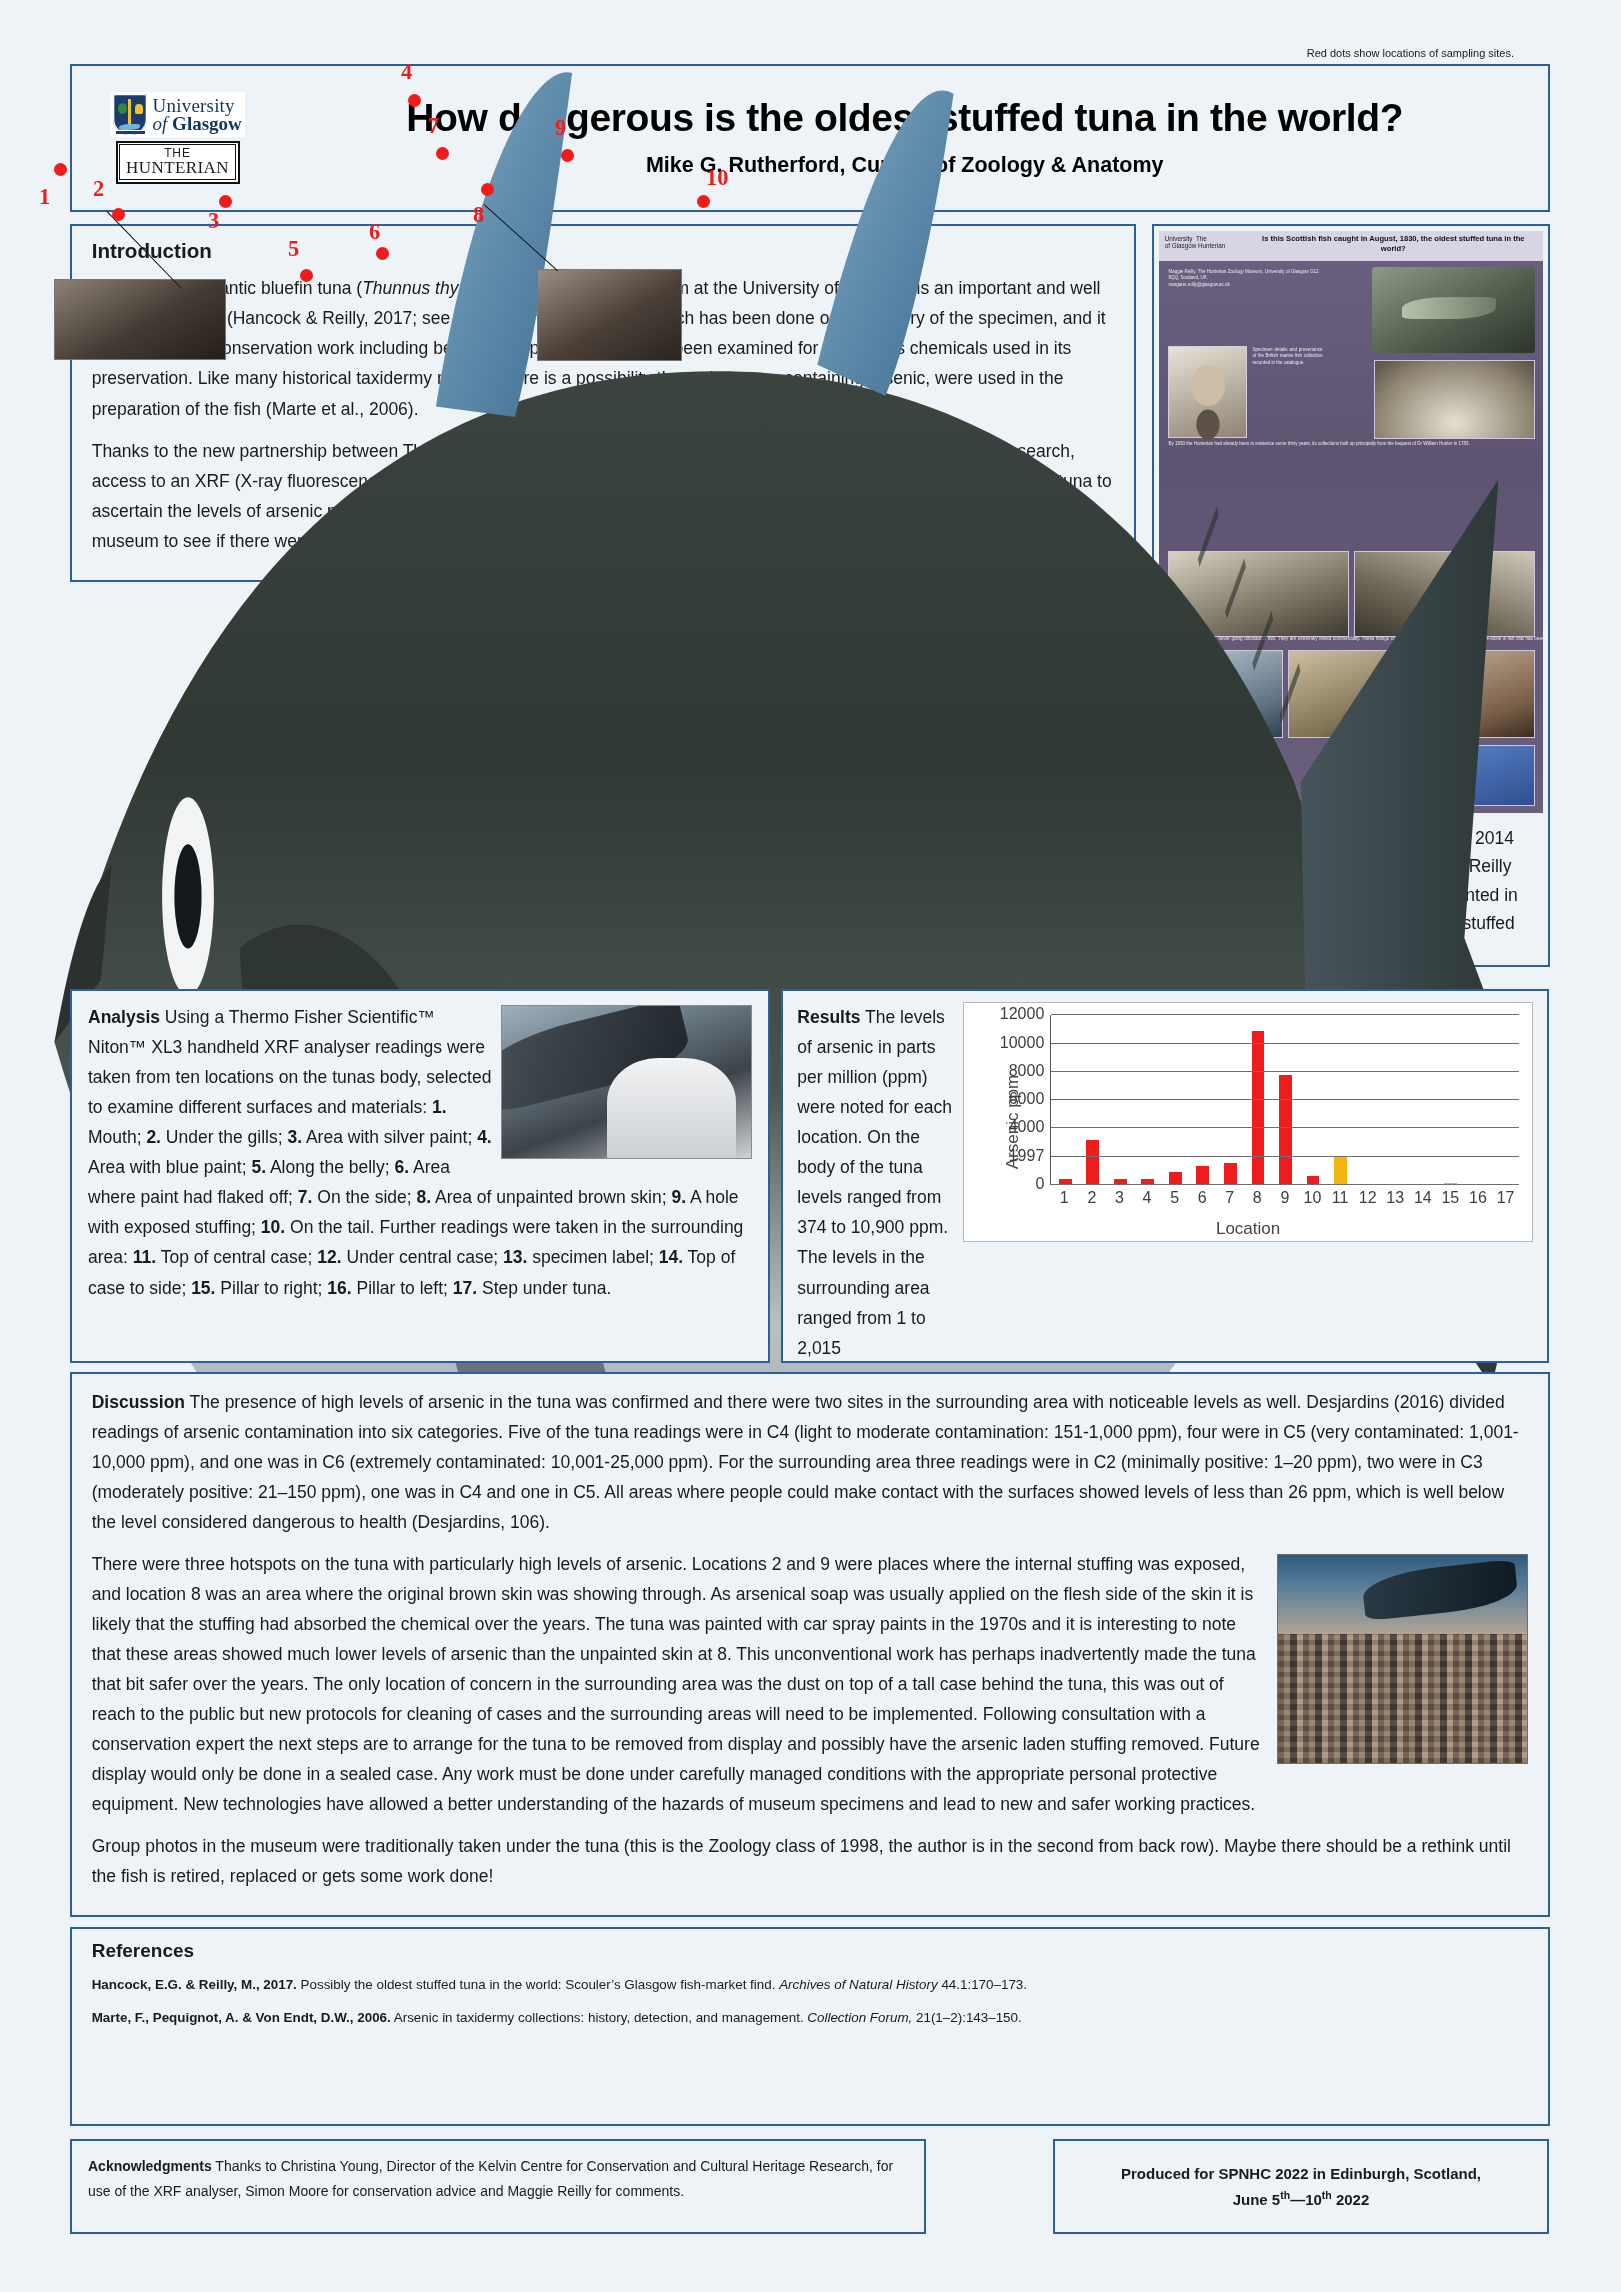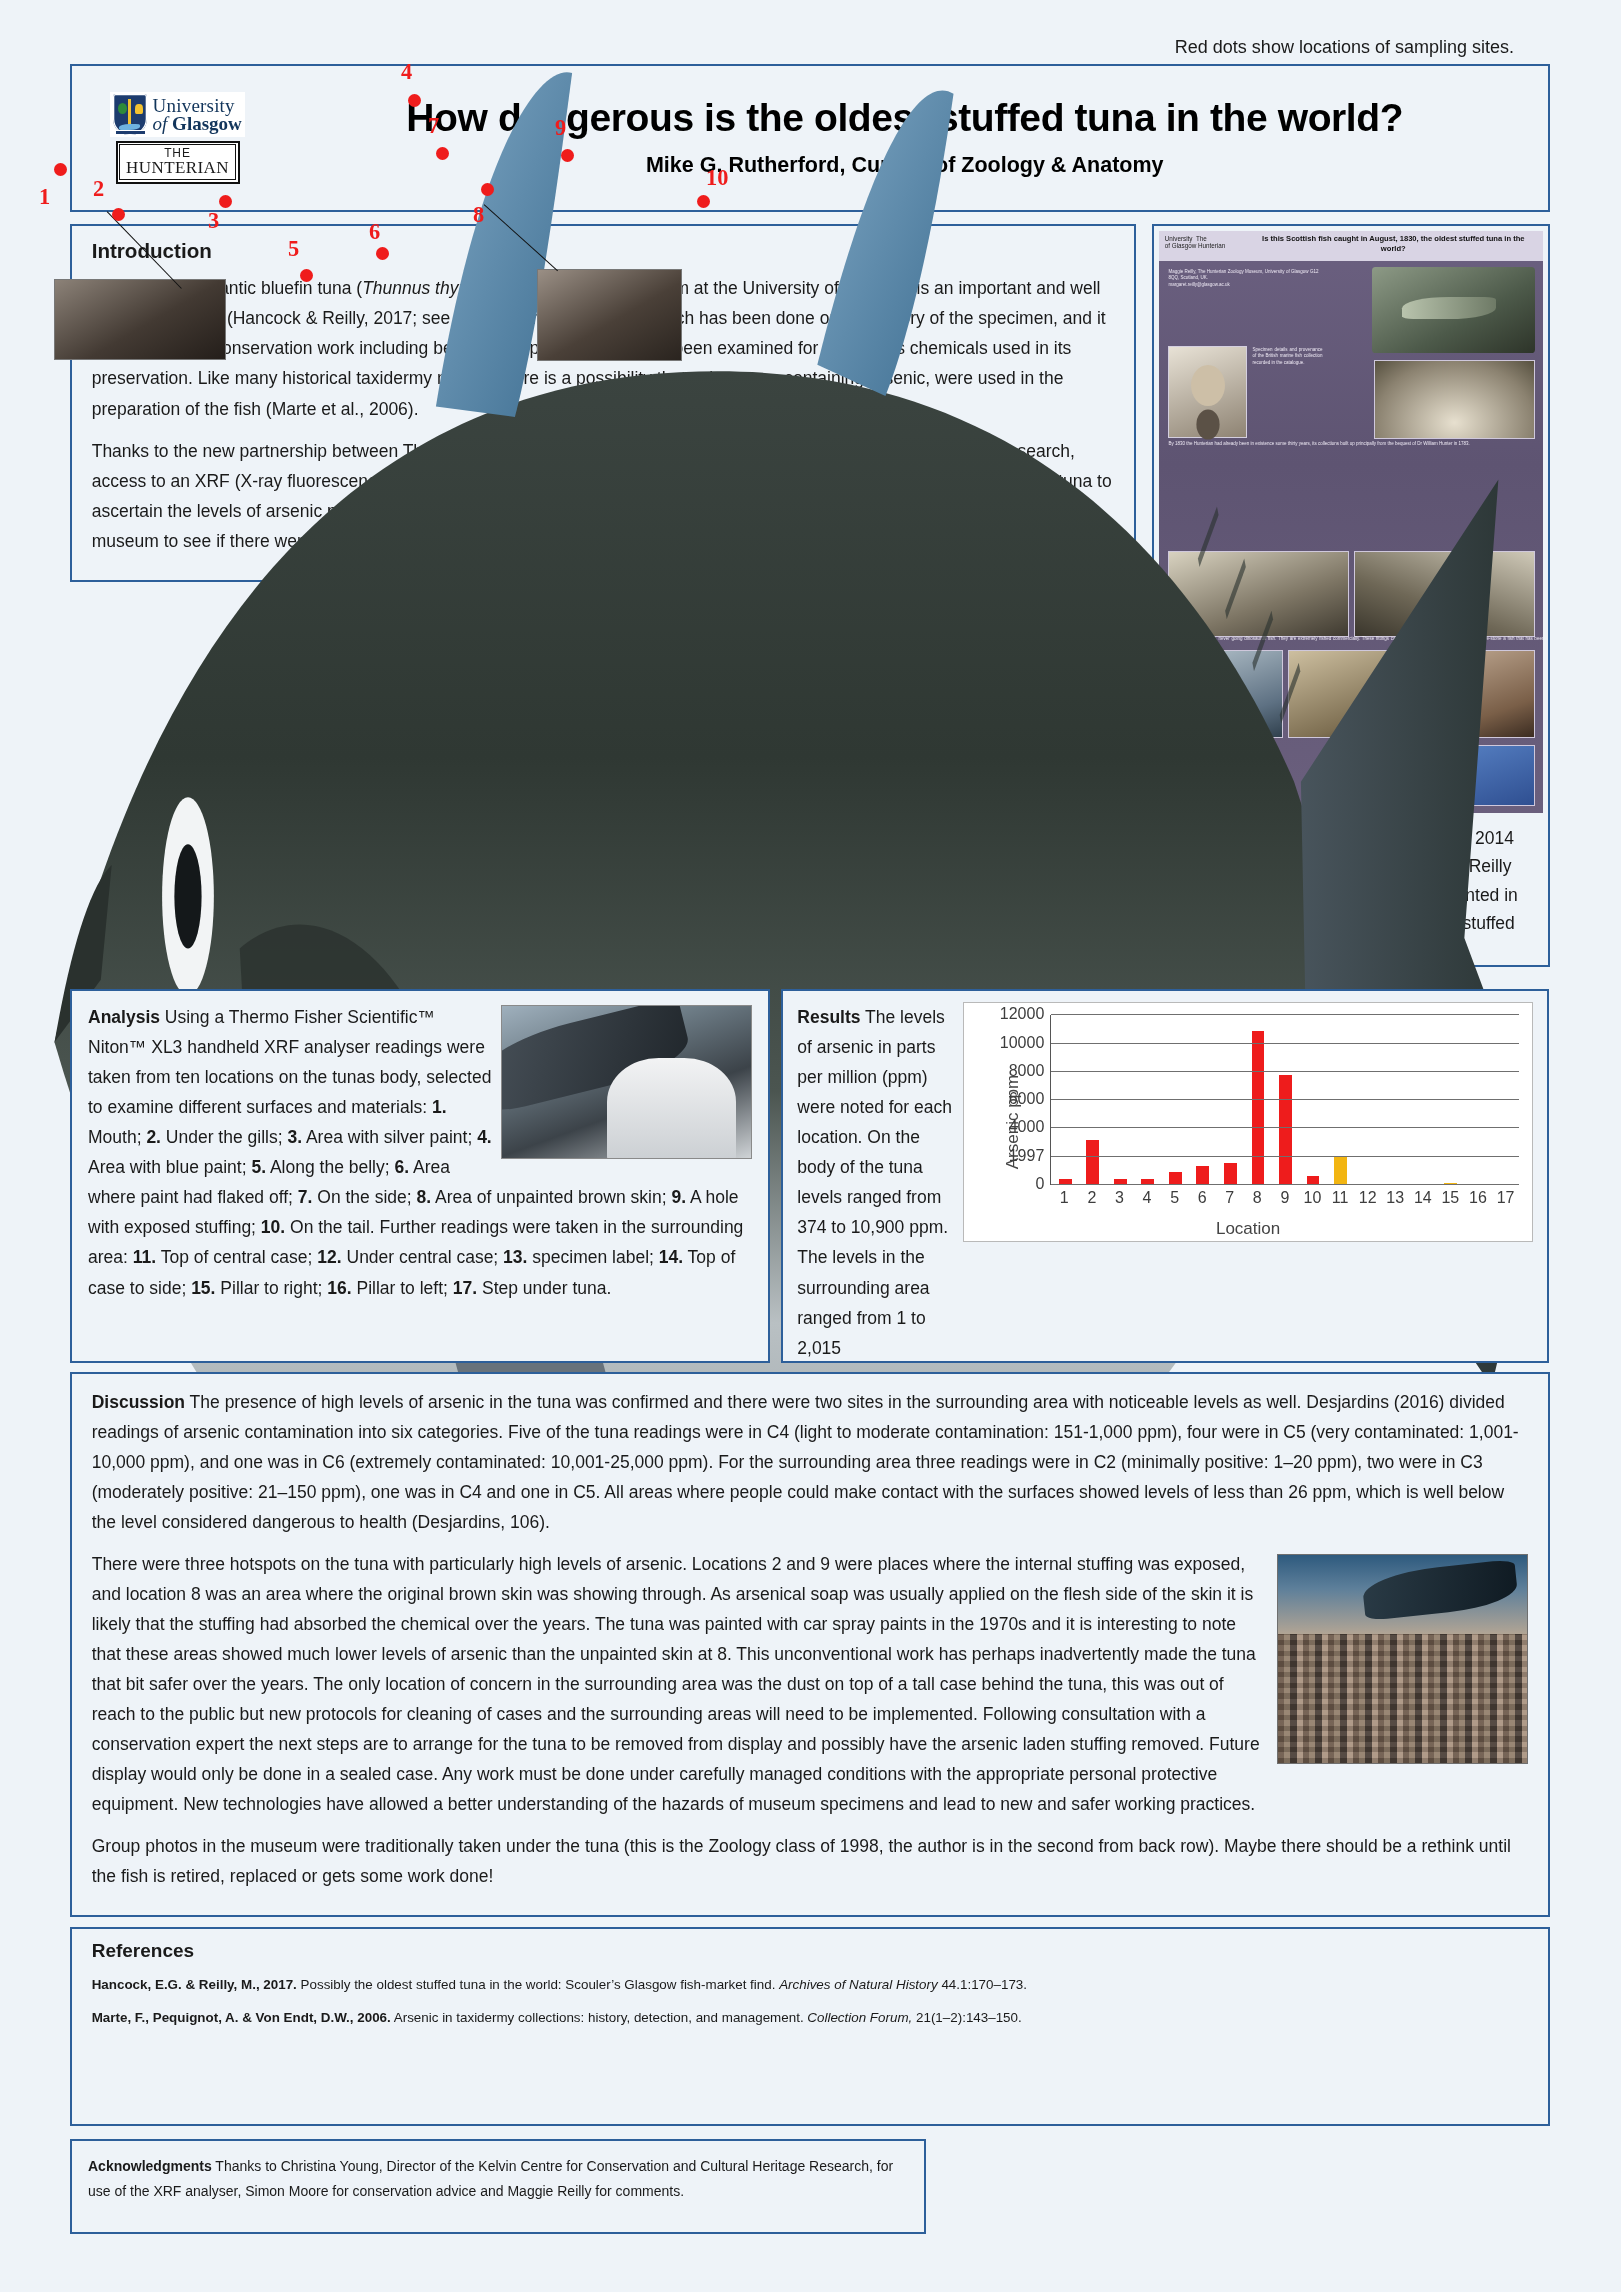--- a/index.html
+++ b/index.html
@@ -87,21 +87,21 @@
   .op-th2{position:absolute;left:129px;bottom:75px;width:133px;height:86px;
      background:linear-gradient(160deg,#cdbfa0,#7e6f52 70%,#3d3627);border:0.9px solid #cfc8dc;}
   .op-th3{position:absolute;right:7.2px;bottom:75px;width:115px;height:86px;
      background:linear-gradient(160deg,#c6b09a,#7a5f48 70%,#3b2c21);border:0.9px solid #cfc8dc;}
   .op-blue{position:absolute;right:7.2px;bottom:7.2px;width:115px;height:59px;
      background:linear-gradient(160deg,#5b86c9,#2f4f91);border:0.9px solid #cfc8dc;}
   .op-cap{text-align:center;font-size:17.5px;line-height:1.62;padding:10.7px 10.7px 0 10.7px;}
 
   
   #tunaphoto{left:70px;top:582px;width:1066px;height:394px;}
-  .tuna-note{position:absolute;right:107px;top:33px;text-align:left;font-size:18px;line-height:1.6;}
+  .tuna-note{position:absolute;right:107px;top:45px;text-align:left;font-size:11px;line-height:1.6;}
   .tuna-canvas{position:absolute;left:0;top:0;width:100%;height:100%;}
   .dot{position:absolute;width:13.4px;height:13.4px;border-radius:50%;background:#ef1c1c;}
   .lbl{position:absolute;font-size:22.4px;font-weight:bold;color:#ef1c1c;font-family:"Liberation Serif",serif;}
   .inset{position:absolute;border:0.9px solid #777;overflow:hidden;}
   .inset.a{left:54px;top:279px;width:170px;height:79px;
      background:linear-gradient(150deg,#8c8278,#433a33 55%,#241e1a);}
   .inset.b{left:537px;top:269px;width:143px;height:90px;
      background:linear-gradient(150deg,#9a8f85,#4a4038 55%,#2a241f);}
   .leader{position:absolute;background:#111;height:1.3px;transform-origin:left center;}
 
@@ -426,15 +426,21 @@
         <p class="ref"><b>Marte, F., Pequignot, A. &amp; Von Endt, D.W., 2006.</b><span> Arsenic in taxidermy collections: history, detection, and management. </span><i>Collection Forum,</i><span> 21(1–2):143–150.</span></p>
       </div>
   </div>
 
   <div class="box" id="ack">
     <div class="ack-t">
       <b>Acknowledgments</b><span> Thanks to Christina Young, Director of the Kelvin Centre for Conservation and Cultural Heritage Research, for use of the XRF analyser, Simon Moore for conservation advice and Maggie Reilly for comments.</span>
     </div>
   </div>
 
+  <div class="box" id="produced">
+    <div class="prod-t">
+      <span>Produced for SPNHC 2022 in Edinburgh, Scotland,</span><br>
+      <span>June 5</span><sup>th</sup><span>—10</span><sup>th</sup><span> 2022</span>
+    </div>
+  </div>
 
 </div>
 
 
 </body></html>

